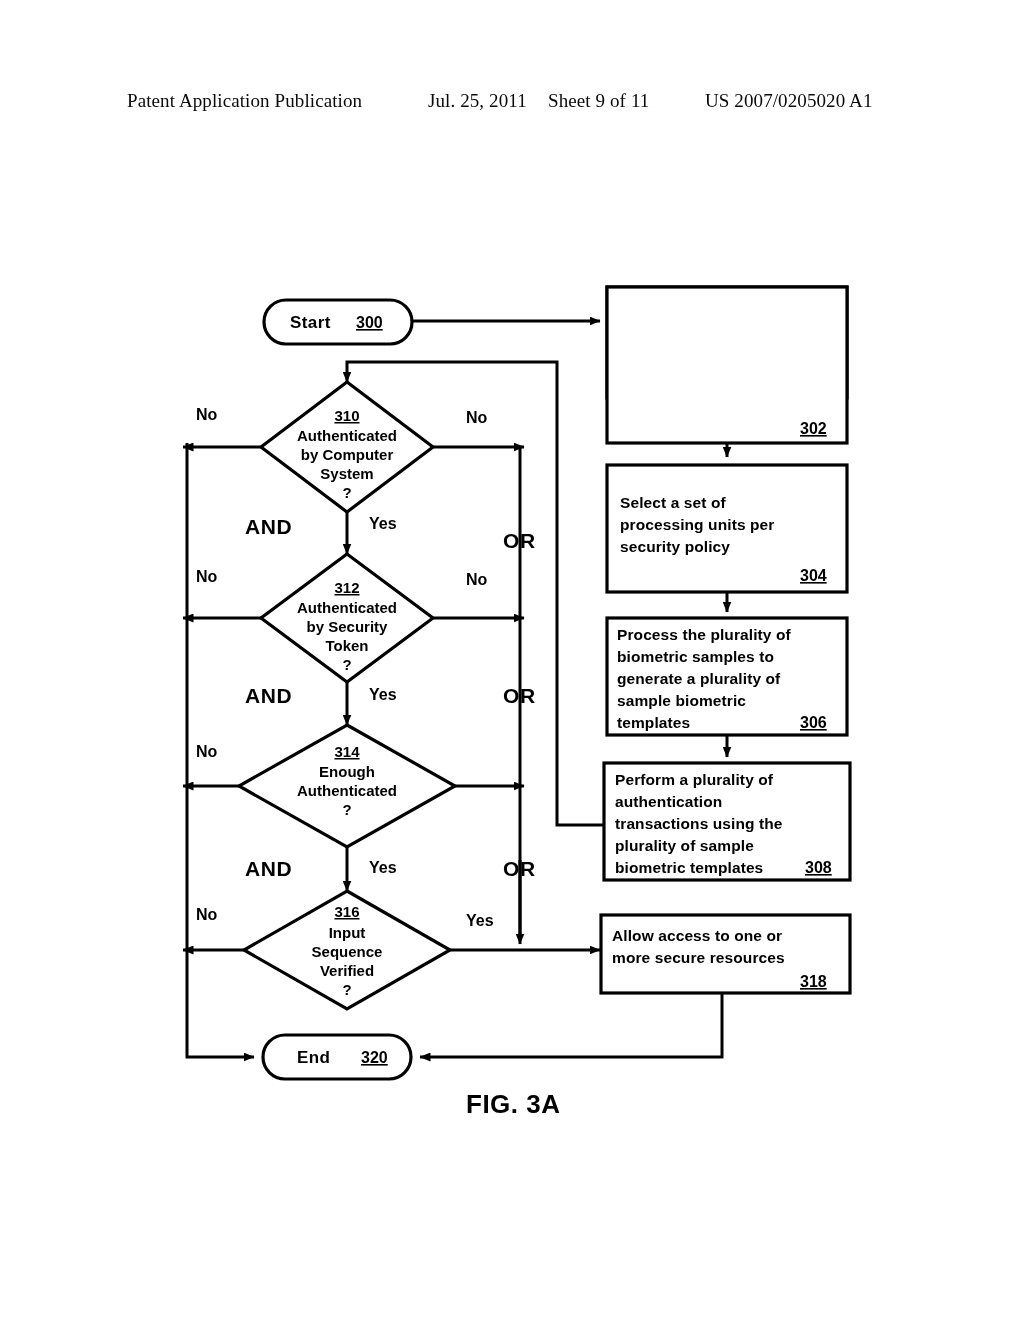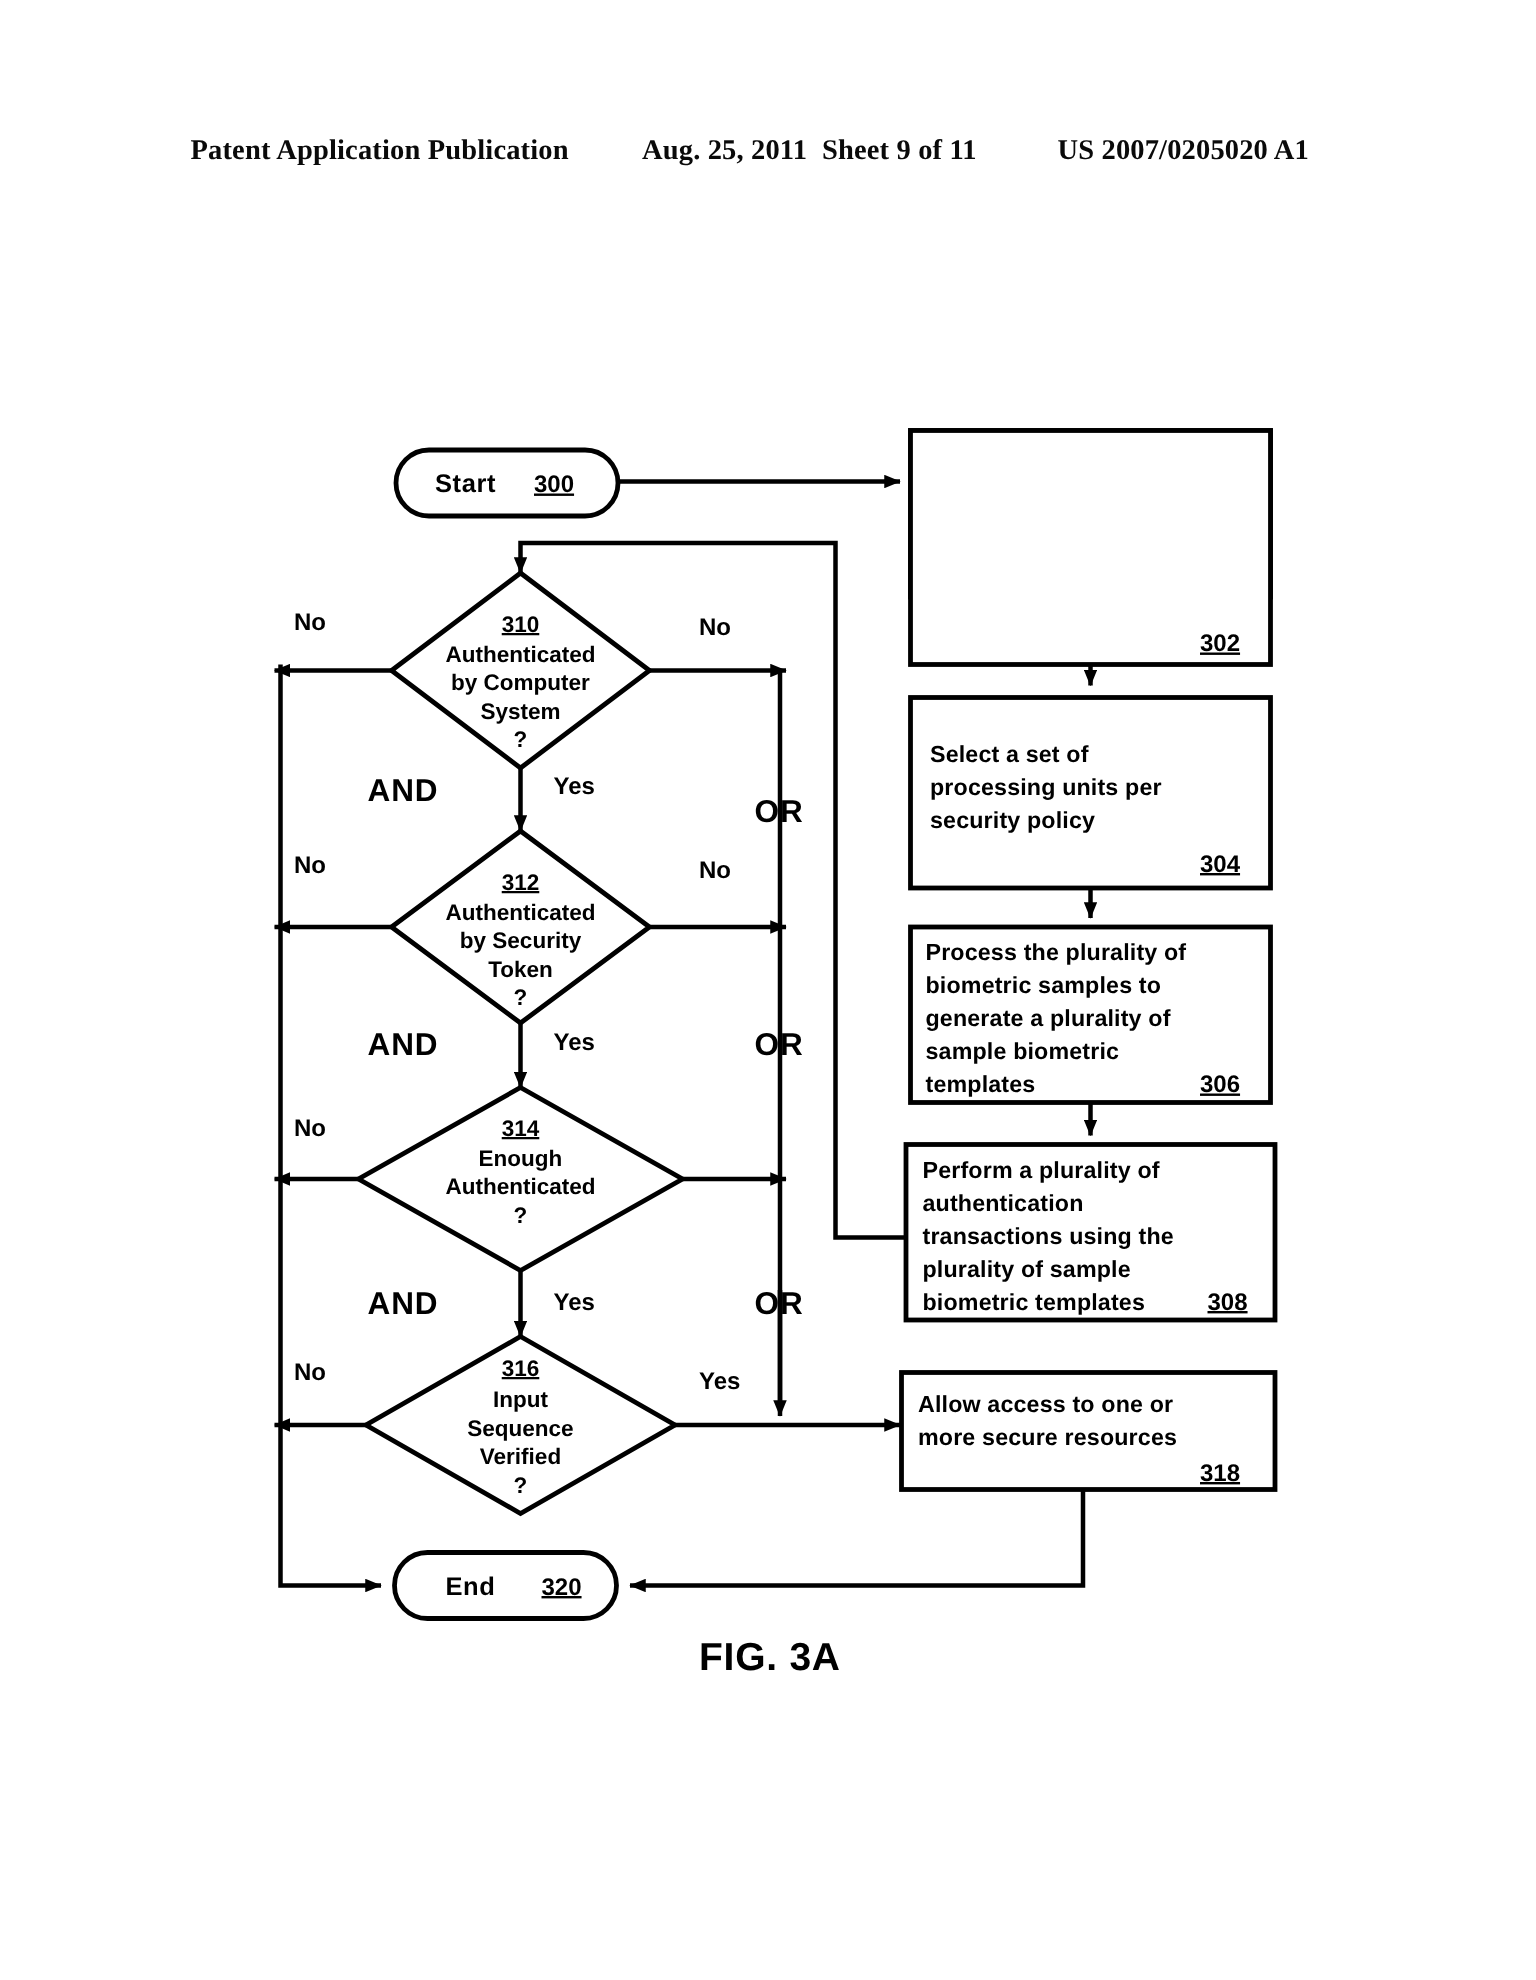--- a/index.html
+++ b/index.html
@@ -25,21 +25,21 @@
   
   .header {
     position: absolute;
     top: 84px;
     left: 0;
     width: 1024px;
     height: 34px;
     display: flex;
     align-items: center;
     font-family: "Liberation Serif", serif;
-    font-weight: bold;
+    font-weight: normal;
     font-size: 19px;
     letter-spacing: 0.1px;
     color: #0a0a0a;
     white-space: nowrap;
   }
   .hdr-pub   { position: absolute; left: 127px; }
   .hdr-date  { position: absolute; left: 428px; }
   .hdr-sheet { position: absolute; left: 548px; text-align: center; }
   .hdr-pat   { position: absolute; left: 705px; }
 
@@ -106,21 +106,21 @@
     letter-spacing: 0.5px;
   }
 </style>
 </head>
 <body>
 
 <div id="page">
 
   <div class="header">
     <span class="hdr-pub">Patent Application Publication</span>
-    <span class="hdr-date">Aug. 25, 2011</span>
+    <span class="hdr-date">Jul. 25, 2011</span>
     <span class="hdr-sheet">Sheet 9 of 11</span>
     <span class="hdr-pat">US 2007/0205020 A1</span>
   </div>
 
   <div id="flow">
   <svg width="1024" height="1320" viewBox="0 0 1024 1320" xmlns="http://www.w3.org/2000/svg">
     <defs>
       <marker id="arw" markerWidth="11" markerHeight="9" refX="10.5" refY="4.5" orient="auto" markerUnits="userSpaceOnUse">
         <path d="M0,0 L11,4.5 L0,9 z" fill="#000000"></path>
       </marker>

